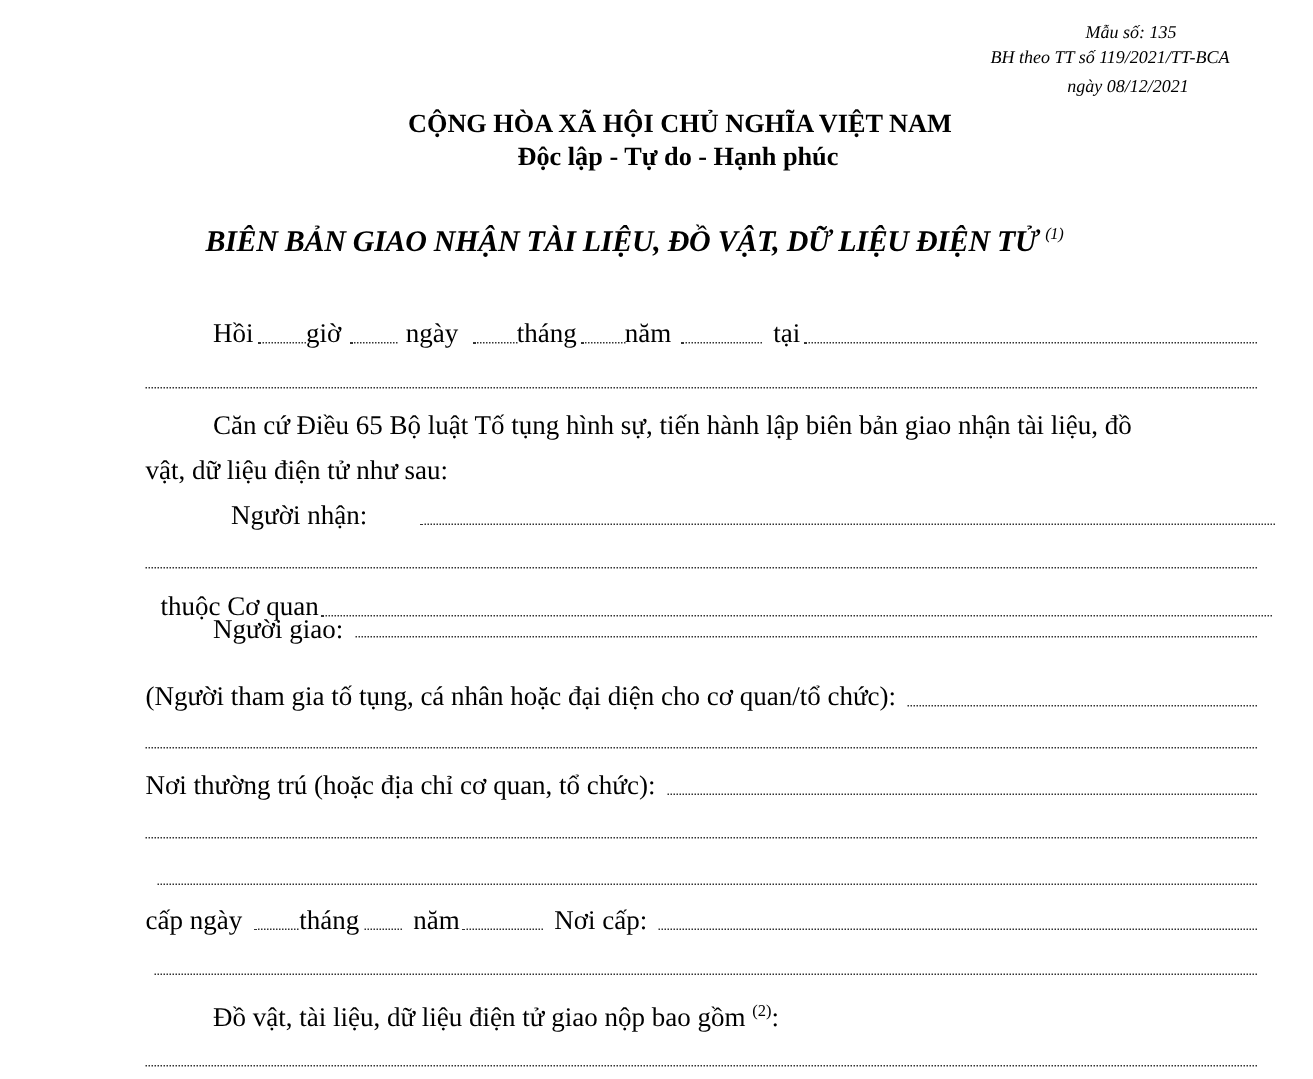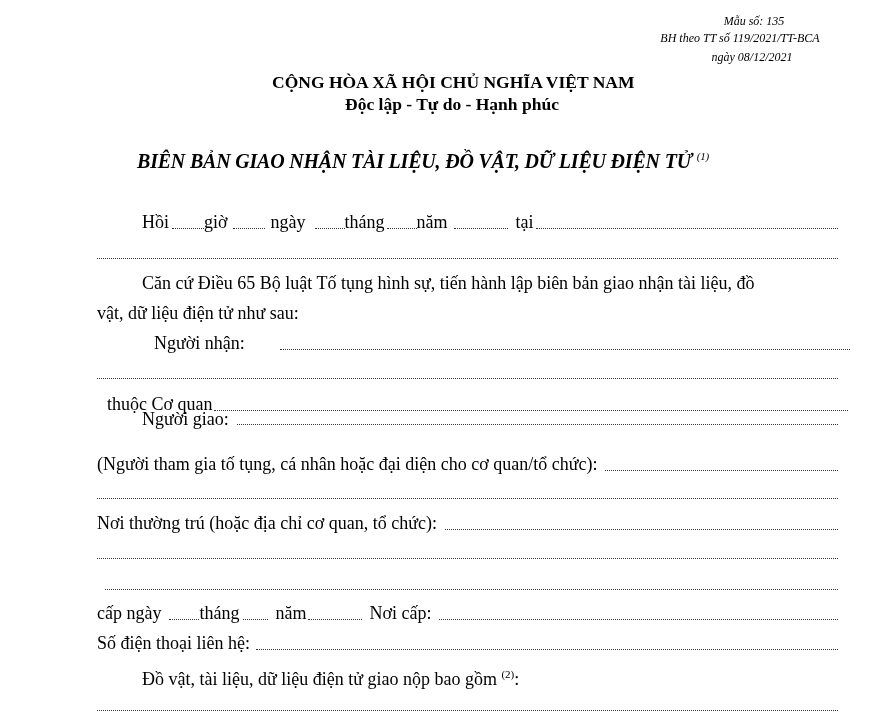--- a/index.html
+++ b/index.html
@@ -94,21 +94,20 @@
   <span class="dots" style="width:30px; margin-left:8px;"></span>
   <span>tháng</span>
   <span class="dots" style="width:25px; margin-left:4px; margin-right:7px;"></span>
   <span>năm</span>
   <span class="dots" style="width:54px; margin-left:2px; margin-right:7px;"></span>
   <span>Nơi cấp:</span>
   <span class="dots grow" style="margin-left:8px;"></span>
 </div>
 
 <div class="row" style="left:97px; top:633px; width:741px;">
-  <span>Số điện thoại liên hệ:</span>
   <span class="dots grow" style="margin-left:6px;"></span>
 </div>
 
 <div class="abs txt" style="left:142px; top:664px;">
   <span>Đồ vật, tài liệu, dữ liệu điện tử giao nộp bao gồm</span>
   <sup>(2)</sup><span>:</span>
 </div>
 <div class="fullline" style="top:710px;"></div>
 
 </body></html>

